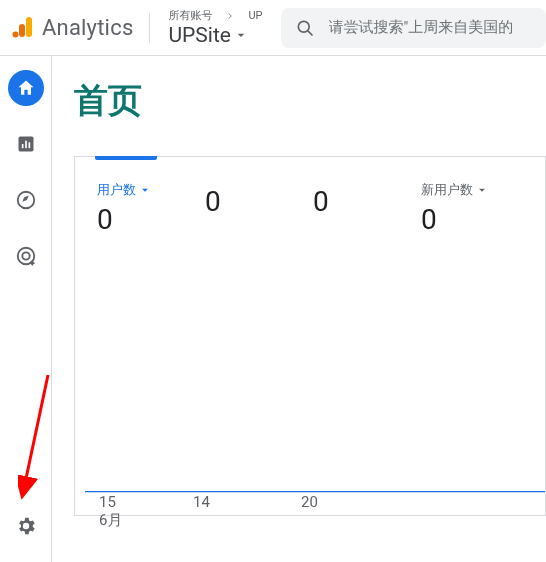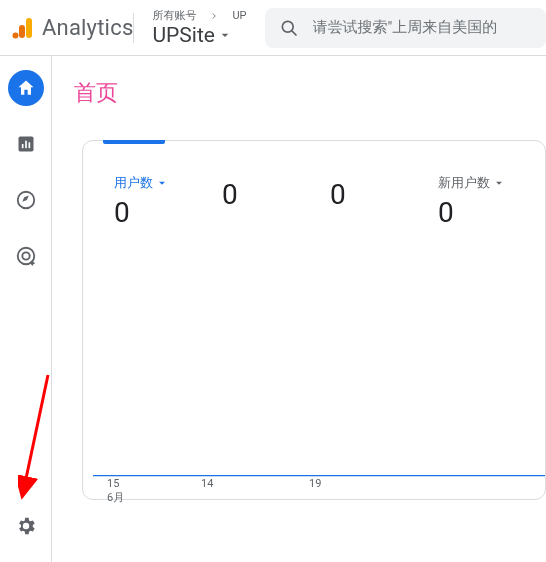--- a/index.html
+++ b/index.html
@@ -3,21 +3,21 @@
   <meta charset="utf-8">
   <style>
     * { margin: 0; padding: 0; box-sizing: border-box; font-family: 'Google Sans', Roboto, Arial, sans-serif; }
     body { width: 546px; height: 562px; overflow: hidden; background: #fff; position: relative; }
 
     .header {
       display: flex; align-items: center; height: 56px;
       border-bottom: 1px solid #dadce0; padding-left: 12px;
       position: relative; z-index: 2;
     }
-    .logo-block { display: flex; align-items: flex-end; gap: 6px; }
+    .logo-block { display: flex; align-items: flex-start; gap: 6px; padding-right: 16px; }
     .logo-icon { width: 24px; height: 24px; }
     .logo-text { font-size: 22px; color: #5f6368; letter-spacing: 0.2px; }
     .vline { width: 1px; height: 30px; background: #dadce0; margin: 0 8px 0 0; }
     .prop-block { display: flex; flex-direction: column; justify-content: center; padding: 0 10px; min-width: 95px; }
     .prop-breadcrumb { font-size: 11px; color: #5f6368; display: flex; align-items: center; gap: 13px; }
     .prop-name-row { display: flex; align-items: center; gap: 2px; }
     .prop-name { font-size: 21px; color: #3c4043; }
     .search-block {
       flex: 1; display: flex; align-items: center;
       background: #f1f3f4; border-radius: 8px; height: 40px;
@@ -35,25 +35,25 @@
     .nav-circle {
       width: 36px; height: 36px; border-radius: 50%;
       display: flex; align-items: center; justify-content: center;
       cursor: pointer;
     }
     .nav-circle.active { background: #1a73e8; }
     .nav-circle.inactive { background: transparent; }
     .settings-btn { position: absolute; bottom: 18px; }
 
     .main { flex: 1; padding: 22px 0 0 22px; overflow: hidden; }
-    .page-title { font-size: 22px; font-weight: 400; color: #ec4899; margin-bottom: 32px; }
+    .page-title { font-size: 34px; font-weight: 700; color: #0f766e; margin-bottom: 32px; }
 
     .card {
-      border: 1px solid #dadce0; border-radius: 11px;
-      padding: 9px; margin-left: 8px;
+      border: 1px solid #dadce0; border-radius: 0;
+      padding: 0; margin-left: 0;
       position: relative; height: 360px;
     }
     .tab-indicator {
       position: absolute; top: -1px; left: 20px; width: 62px; height: 4px;
       background: #1a73e8; border-radius: 0 0 2px 2px;
     }
     .metrics-row {
       display: flex; padding: 24px 0 0 22px; gap: 0;
     }
     .metric {
@@ -64,21 +64,21 @@
     .metric-value { font-size: 28px; color: #202124; margin-top: 4px; font-weight: 400; }
 
     .chart-area {
       position: absolute; left: 10px; right: 0; bottom: 22px; top: 120px;
       border-bottom: 1px solid #c7d8f0;
     }
     .xaxis-ticks {
       position: absolute; left: 10px; right: 0; bottom: 0; height: 22px;
       display: flex;
     }
-    .tick { font-size: 11px; color: #5f6368; width: 108px; text-align: left; }
+    .tick { font-size: 15px; color: #5f6368; width: 108px; text-align: left; }
     .tick .sub { display: block; }
 
     svg { display: block; }
 
     .arrow-annot {
       position: absolute;
       left: 18px;
       top: 370px;
       pointer-events: none;
       z-index: 5;
@@ -192,21 +192,21 @@
         </div>
 
       <div class="chart-area">
         <svg width="100%" height="100%" preserveAspectRatio="none">
           <line x1="0" y1="100%" x2="100%" y2="100%" stroke="#1a73e8" stroke-width="2"></line>
         </svg>
       </div>
       <div class="xaxis-ticks" id="xaxis">
           <div class="tick" style="padding-left: 14px;">15<span class="sub">6月</span></div>
           <div class="tick" style="padding-left: 0px;">14</div>
-          <div class="tick" style="padding-left: 0px;">19</div>
+          <div class="tick" style="padding-left: 0px;">20</div>
         </div>
     </div>
   </div>
 </div>
 
 <svg class="arrow-annot" width="40" height="150">
   <defs>
     <marker id="ah" markerWidth="8" markerHeight="8" refX="4" refY="4" orient="auto">
       <path d="M0 0 L8 4 L0 8 z" fill="#ff0000"></path>
     </marker>

